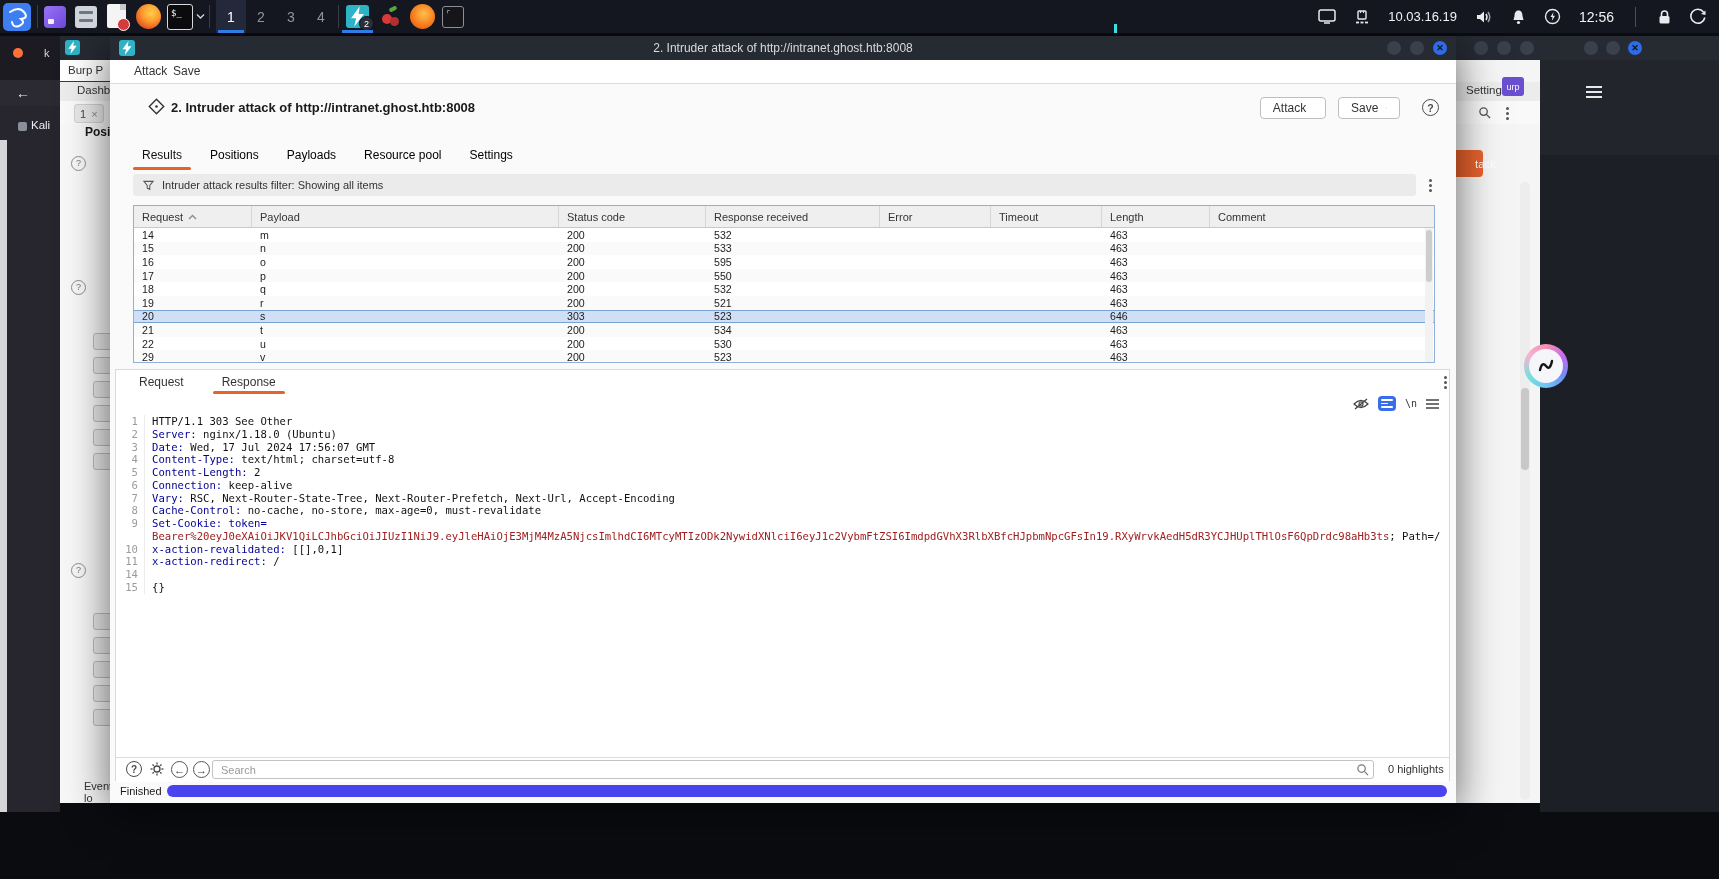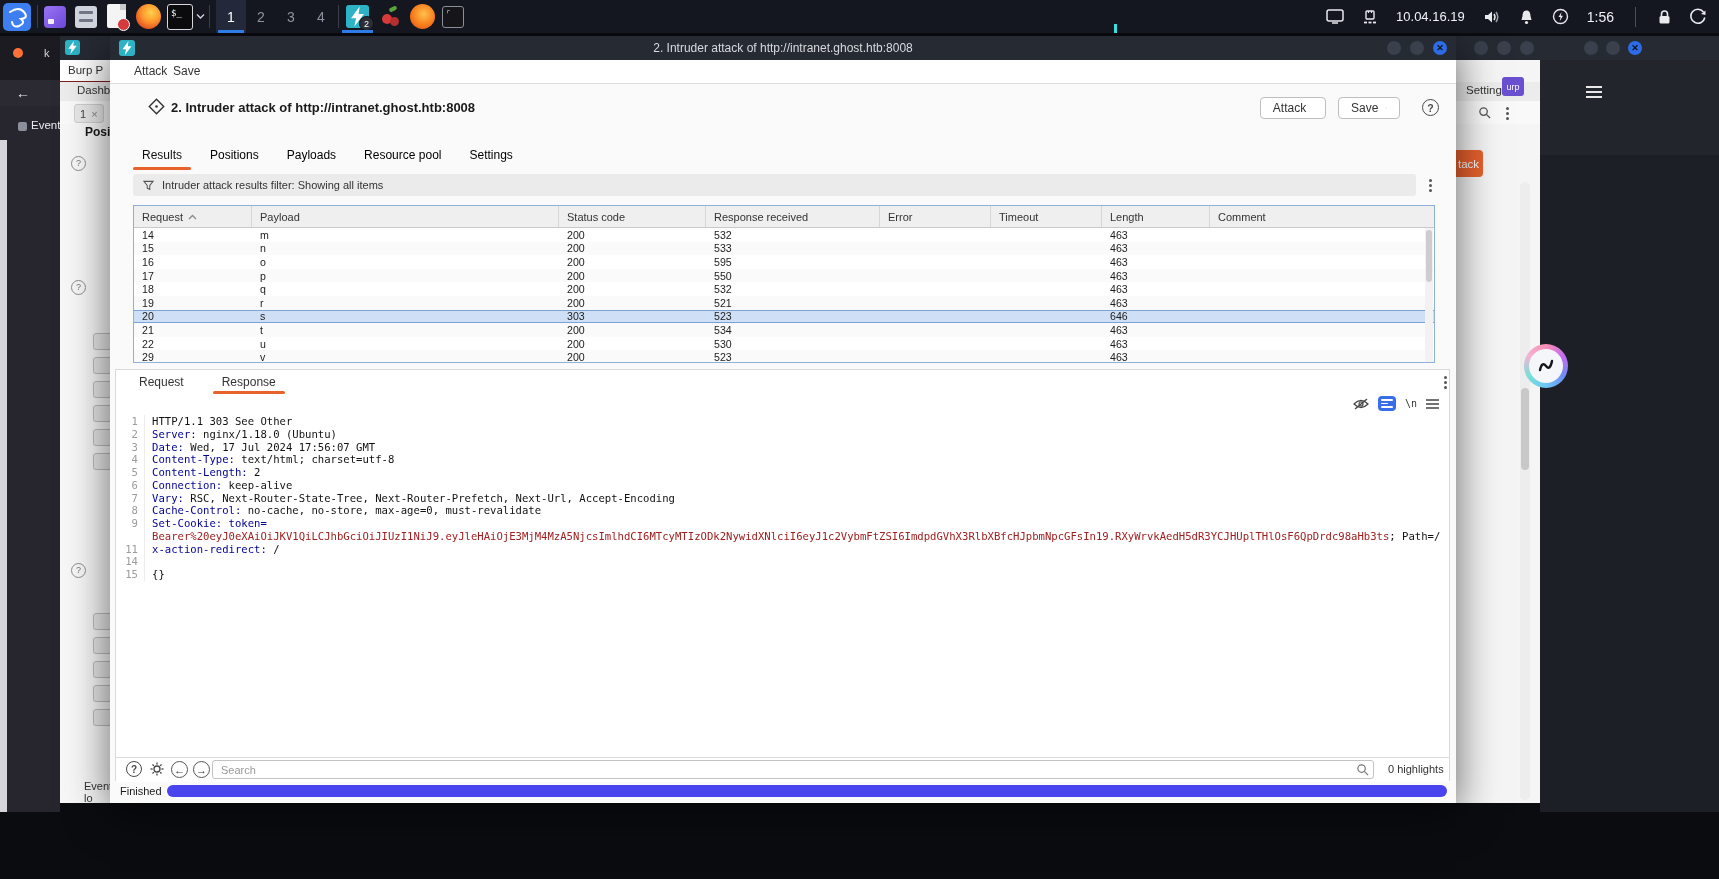--- a/index.html
+++ b/index.html
@@ -178,21 +178,21 @@
 
   <div class="abs ffwin">
     <div class="abs top">
       <div class="abs ff-dot"></div>
       <div class="abs ff-tab-label">k</div>
     </div>
     <div class="abs toolbar">
       <div class="abs ff-back">←</div>
     </div>
     <div class="abs kali-row-icon"></div>
-    <div class="abs kali-row-label">Event</div>
+    <div class="abs kali-row-label">Kali</div>
     <div class="abs leftstrip"></div>
   </div>
 
   <div class="abs bmleft">
     <div class="abs tb titlebar-dark">
       <div class="abs" style="left:5px;top:4px;width:15px;height:15px;background:#2eb3c6;border-radius:3px;">
         <svg width="15" height="15" viewBox="0 0 16 16">
             <path d="M9.5 1 L3.5 9.2 H7 L5.8 15 L12.5 6.2 H8.8 Z" fill="#fff"></path>
           </svg>
       </div>
@@ -267,21 +267,21 @@
           <circle cx="6" cy="6" r="4" fill="none" stroke="#555" stroke-width="1.4"></circle>
           <line x1="9" y1="9" x2="13" y2="13" stroke="#555" stroke-width="1.4"></line>
         </svg>
       <div class="abs kebab" style="left:44px;top:4px;">
           <i></i>
           <i></i>
           <i></i>
         </div>
     </div>
     <div class="abs startattack-frag">
-      <span style="padding-left:2px;">tack</span>
+      <span style="padding-left:19px;">tack</span>
     </div>
     <div class="abs bm-scroll">
       <div class="abs bm-thumb"></div>
     </div>
   </div>
 
   <div class="abs darkwin">
     <div class="abs titlebar-dark" style="left:0;top:0;width:179px;height:24px;">
       <div class="abs wc" style="left:44px;top:5px;"></div>
       <div class="abs wc" style="left:66px;top:5px;"></div>
@@ -534,20 +534,21 @@
           <div class="eline"><span class="lnum">1</span><span class="lcontent"><span class="c-p">HTTP/1.1 303 See Other</span></span></div>
           <div class="eline"><span class="lnum">2</span><span class="lcontent"><span class="c-h">Server:</span><span class="c-p"> nginx/1.18.0 (Ubuntu)</span></span></div>
           <div class="eline"><span class="lnum">3</span><span class="lcontent"><span class="c-h">Date:</span><span class="c-p"> Wed, 17 Jul 2024 17:56:07 GMT</span></span></div>
           <div class="eline"><span class="lnum">4</span><span class="lcontent"><span class="c-h">Content-Type:</span><span class="c-p"> text/html; charset=utf-8</span></span></div>
           <div class="eline"><span class="lnum">5</span><span class="lcontent"><span class="c-h">Content-Length:</span><span class="c-p"> 2</span></span></div>
           <div class="eline"><span class="lnum">6</span><span class="lcontent"><span class="c-h">Connection:</span><span class="c-p"> keep-alive</span></span></div>
           <div class="eline"><span class="lnum">7</span><span class="lcontent"><span class="c-h">Vary:</span><span class="c-p"> RSC, Next-Router-State-Tree, Next-Router-Prefetch, Next-Url, Accept-Encoding</span></span></div>
           <div class="eline"><span class="lnum">8</span><span class="lcontent"><span class="c-h">Cache-Control:</span><span class="c-p"> no-cache, no-store, max-age=0, must-revalidate</span></span></div>
           <div class="eline"><span class="lnum">9</span><span class="lcontent"><span class="c-h">Set-Cookie:</span><span class="c-h"> token=</span></span></div>
           <div class="eline"><span class="lnum"></span><span class="lcontent"><span class="c-v">Bearer%20eyJ0eXAiOiJKV1QiLCJhbGciOiJIUzI1NiJ9.eyJleHAiOjE3MjM4MzA5NjcsImlhdCI6MTcyMTIzODk2NywidXNlciI6eyJ1c2VybmFtZSI6ImdpdGVhX3RlbXBfcHJpbmNpcGFsIn19.RXyWrvkAedH5dR3YCJHUplTHlOsF6QpDrdc98aHb3ts</span><span class="c-p">; Path=/</span></span></div>
+          <div class="eline"><span class="lnum">10</span><span class="lcontent"><span class="c-h">x-action-revalidated:</span><span class="c-p"> [[],0,1]</span></span></div>
           <div class="eline"><span class="lnum">11</span><span class="lcontent"><span class="c-h">x-action-redirect:</span><span class="c-p"> /</span></span></div>
           <div class="eline"><span class="lnum">14</span><span class="lcontent"></span></div>
           <div class="eline"><span class="lnum">15</span><span class="lcontent"><span class="c-p">{}</span></span></div>
         </div>
 
       <div class="abs searchrow">
         <div class="abs sr-ic help-circle" style="left:10px;width:16px;height:16px;font-size:10px;border-width:1px;">?</div>
         <svg class="abs sr-ic" style="left:33px;" width="16" height="16" viewBox="0 0 16 16">
           <g stroke="#444" fill="none" stroke-width="1.3">
               <circle cx="8" cy="8" r="3"></circle>
@@ -637,41 +638,41 @@
       <span class="tray-item">
         <svg width="16" height="16" viewBox="0 0 16 16">
             <rect x="4" y="2" width="8" height="8" rx="1" fill="none" stroke="#e8eaee" stroke-width="1.4"></rect>
             <line x1="6.5" y1="2" x2="6.5" y2="4" stroke="#e8eaee" stroke-width="1.2"></line>
             <line x1="9.5" y1="2" x2="9.5" y2="4" stroke="#e8eaee" stroke-width="1.2"></line>
             <line x1="2" y1="13.5" x2="5" y2="13.5" stroke="#e8eaee" stroke-width="1.8"></line>
             <line x1="6.5" y1="13.5" x2="9.5" y2="13.5" stroke="#e8eaee" stroke-width="1.8"></line>
             <line x1="11" y1="13.5" x2="14" y2="13.5" stroke="#e8eaee" stroke-width="1.8"></line>
           </svg>
       </span>
-      <span class="tray-ip tray-item">10.04.16.19</span>
+      <span class="tray-ip tray-item">10.03.16.19</span>
       <span class="tray-item">
         <svg width="18" height="16" viewBox="0 0 18 16">
             <polygon points="2,6 5,6 9,2.5 9,13.5 5,10 2,10" fill="#e8eaee"></polygon>
             <path d="M11 5 Q13 8 11 11" fill="none" stroke="#e8eaee" stroke-width="1.5"></path>
             <path d="M13 3 Q16.5 8 13 13" fill="none" stroke="#9aa0aa" stroke-width="1.5"></path>
           </svg>
       </span>
       <span class="tray-item">
         <svg width="15" height="16" viewBox="0 0 15 16">
             <path d="M7.5 1.5 C10.5 1.5 11.5 4 11.5 7 L12.5 11 H2.5 L3.5 7 C3.5 4 4.5 1.5 7.5 1.5 Z" fill="#e8eaee"></path>
             <circle cx="7.5" cy="13.5" r="1.6" fill="#e8eaee"></circle>
           </svg>
       </span>
       <span class="tray-item">
         <svg width="17" height="17" viewBox="0 0 17 17">
             <circle cx="8.5" cy="8.5" r="7" fill="none" stroke="#e8eaee" stroke-width="1.4"></circle>
             <path d="M9.5 4 L6.5 9 H8.5 L7.8 13 L11 7.8 H8.8 Z" fill="#e8eaee"></path>
           </svg>
       </span>
-      <span class="tray-clock tray-item">1:56</span>
+      <span class="tray-clock tray-item">12:56</span>
       <span class="tray-sep"></span>
       <span class="tray-item">
         <svg width="15" height="16" viewBox="0 0 15 16">
             <rect x="2.5" y="7" width="10" height="7.5" rx="1.5" fill="#e8eaee"></rect>
             <path d="M4.5 7 V5 a3 3 0 0 1 6 0 V7" fill="none" stroke="#e8eaee" stroke-width="1.6"></path>
           </svg>
       </span>
       <span class="tray-item" style="margin-right:4px;">
         <svg width="17" height="17" viewBox="0 0 17 17">
             <path d="M13.5 4 A7 7 0 1 0 14.8 9.5" fill="none" stroke="#e8eaee" stroke-width="1.6"></path>

